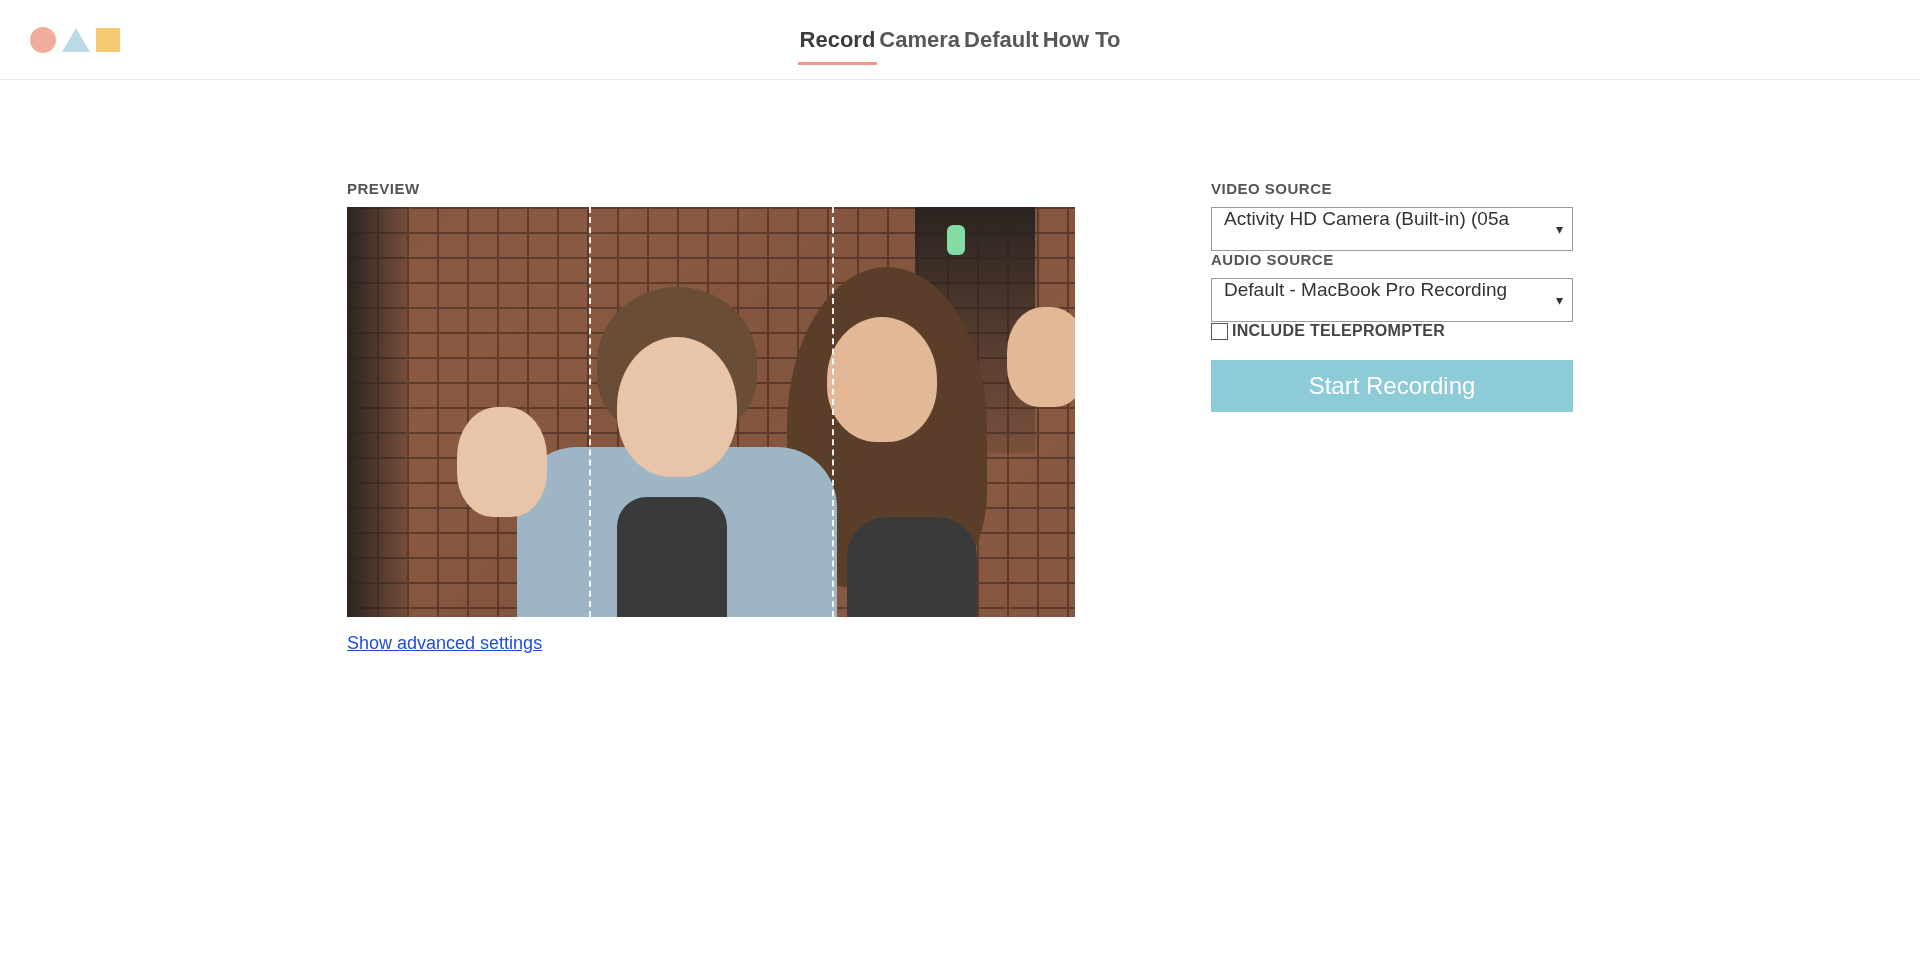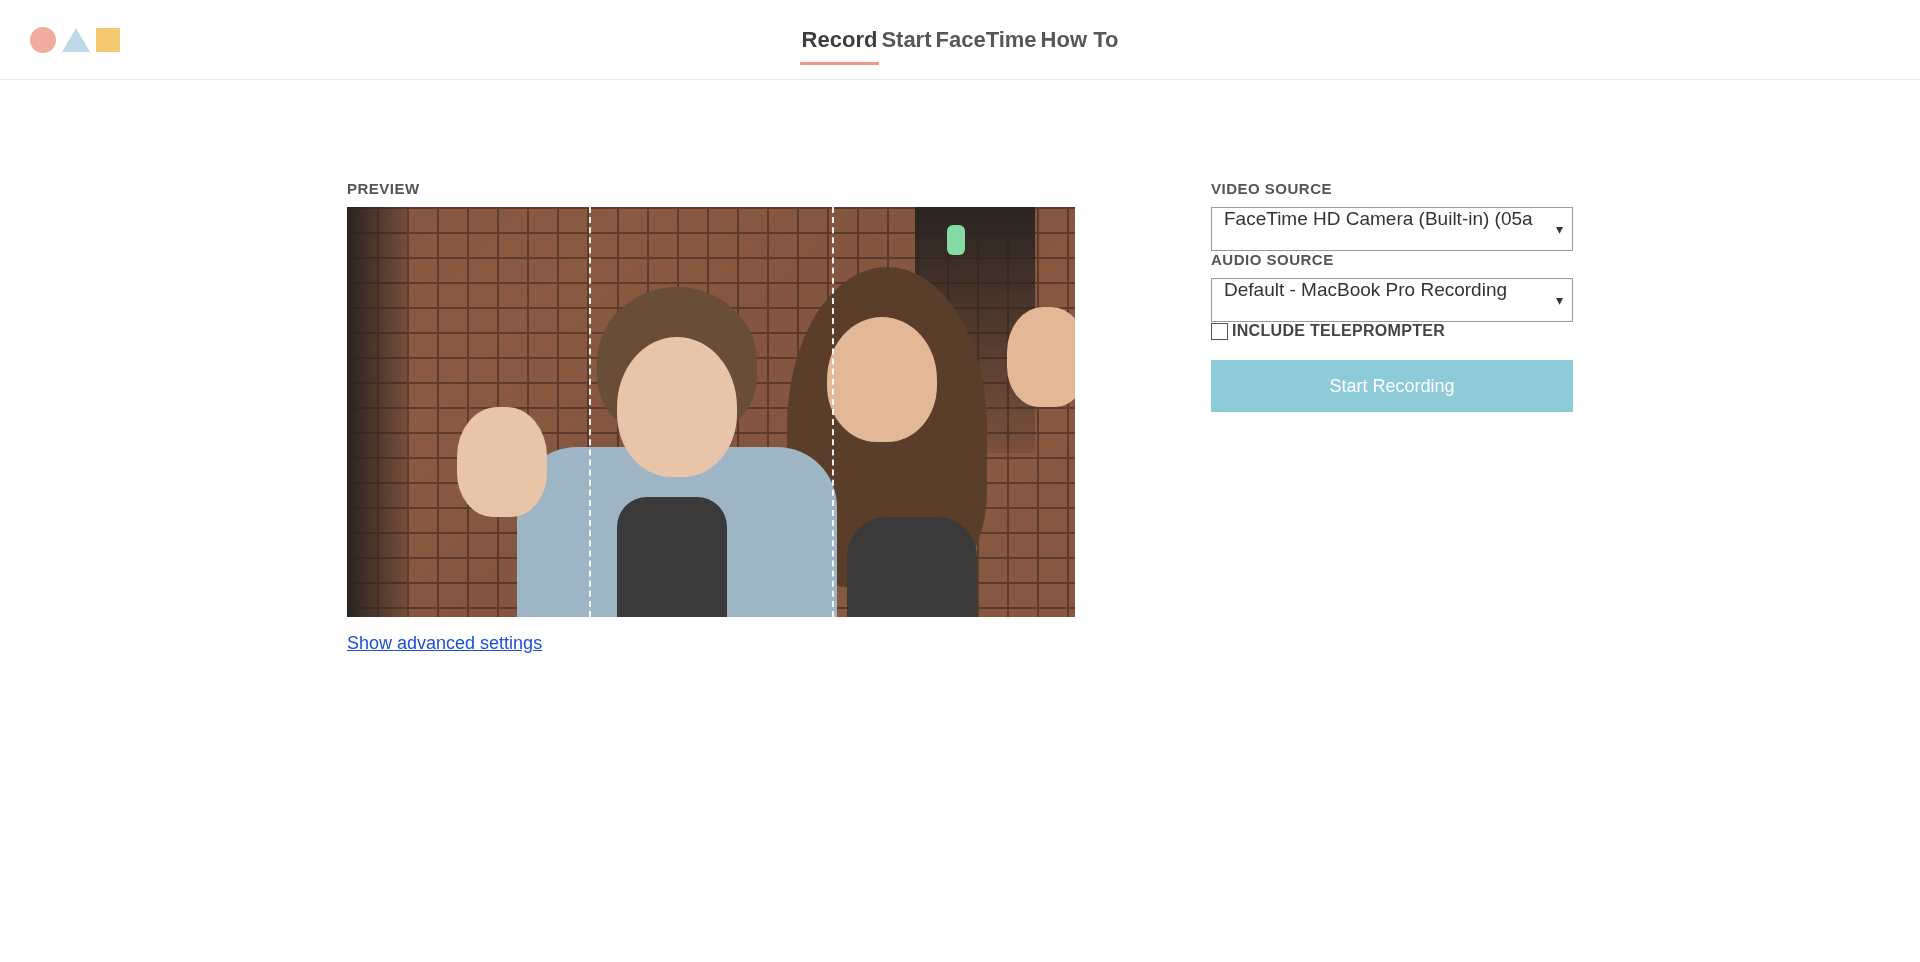--- a/index.html
+++ b/index.html
@@ -329,37 +329,37 @@
       letter-spacing: 0.3px;
       color: #444;
     }
 
     .start-button {
       width: 100%;
       height: 52px;
       border: none;
       background: #8dcbd8;
       color: #ffffff;
-      font-size: 18px;
+      font-size: 24px;
       cursor: pointer;
     }
   </style>
 </head>
 <body>
 
 <header class="header">
   <div class="logo">
     <span class="logo-circle"></span>
     <span class="logo-triangle"></span>
     <span class="logo-square"></span>
   </div>
   <nav class="nav">
     <div class="nav-item active">Record</div>
-    <div class="nav-item">Start</div>
-    <div class="nav-item">FaceTime</div>
+    <div class="nav-item">Camera</div>
+    <div class="nav-item">Default</div>
     <div class="nav-item">How To</div>
   </nav>
   <div style="width:90px"></div>
 </header>
 
 <main class="main">
 
   <section class="preview-col">
     <div class="section-label">PREVIEW</div>
 
@@ -388,21 +388,21 @@
     </div>
 
     <a class="advanced-link">Show advanced settings</a>
   </section>
 
   <aside class="settings-col">
 
     <div class="settings-group">
       <div class="section-label">VIDEO SOURCE</div>
       <div class="select-wrap">
-        <div class="select-input">FaceTime HD Camera (Built-in) (05a</div>
+        <div class="select-input">Activity HD Camera (Built-in) (05a</div>
         <span class="select-caret">▾</span>
       </div>
     </div>
 
     <div class="settings-group">
       <div class="section-label">AUDIO SOURCE</div>
       <div class="select-wrap">
         <div class="select-input">Default - MacBook Pro Recording</div>
         <span class="select-caret">▾</span>
       </div>

